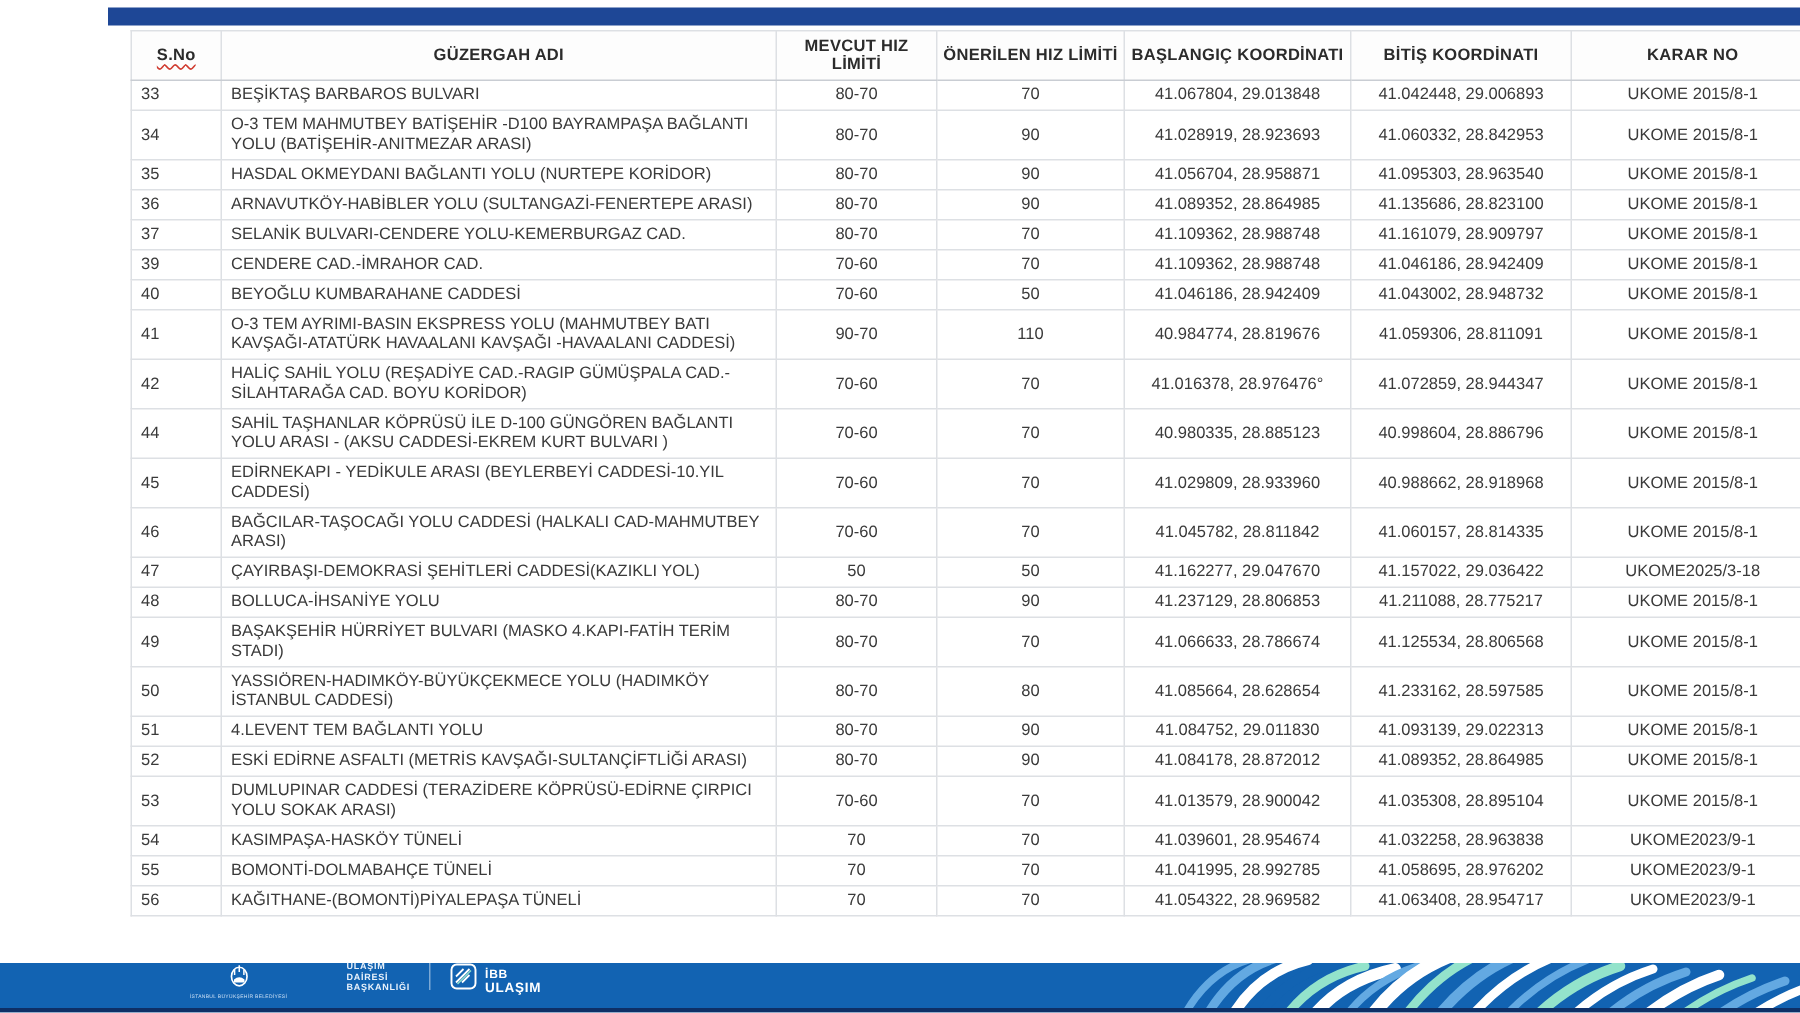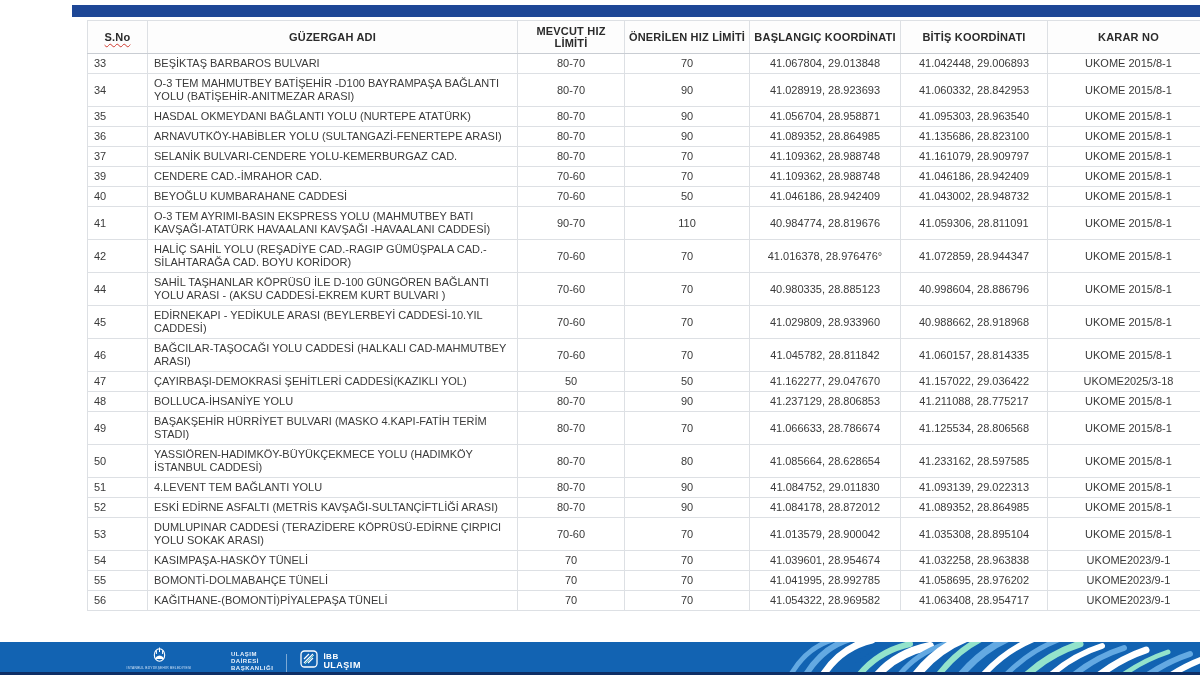--- a/index.html
+++ b/index.html
@@ -57,21 +57,21 @@
   .footer{
     position:absolute;left:0;right:0;bottom:0;height:33px;
     background:#1263b2;
   }
   .footer-strip{
     position:absolute;left:0;right:0;bottom:0;height:3px;
     background:#0e2f66;
   }
   .footer-left{
     position:absolute;left:100px;top:0;height:30px;
-    display:flex;align-items:flex-end;gap:13px;color:#ffffff;
+    display:flex;align-items:flex-start;gap:13px;color:#ffffff;
   }
   .emblem{display:flex;flex-direction:column;align-items:center;justify-content:center;}
   .emblem-caption{
     font-size:6px;transform:scale(.55);transform-origin:center top;
     white-space:nowrap;color:#cfe2f6;letter-spacing:.4px;margin-top:-1px;
   }
   .dept{
     font-size:6px;font-weight:bold;line-height:7px;letter-spacing:.5px;
     color:#e8f1fb;
   }
@@ -123,21 +123,21 @@
           <td class="c0">34</td>
           <td class="c1">O-3 TEM MAHMUTBEY BATİŞEHİR -D100 BAYRAMPAŞA BAĞLANTI YOLU (BATİŞEHİR-ANITMEZAR ARASI)</td>
           <td class="c2">80-70</td>
           <td class="c3">90</td>
           <td class="c4">41.028919, 28.923693</td>
           <td class="c5">41.060332, 28.842953</td>
           <td class="c6">UKOME 2015/8-1</td>
         </tr>
         <tr>
           <td class="c0">35</td>
-          <td class="c1">HASDAL OKMEYDANI BAĞLANTI YOLU (NURTEPE ATATÜRK)</td>
+          <td class="c1">HASDAL OKMEYDANI BAĞLANTI YOLU (NURTEPE KORİDOR)</td>
           <td class="c2">80-70</td>
           <td class="c3">90</td>
           <td class="c4">41.056704, 28.958871</td>
           <td class="c5">41.095303, 28.963540</td>
           <td class="c6">UKOME 2015/8-1</td>
         </tr>
         <tr>
           <td class="c0">36</td>
           <td class="c1">ARNAVUTKÖY-HABİBLER YOLU (SULTANGAZİ-FENERTEPE ARASI)</td>
           <td class="c2">80-70</td>

